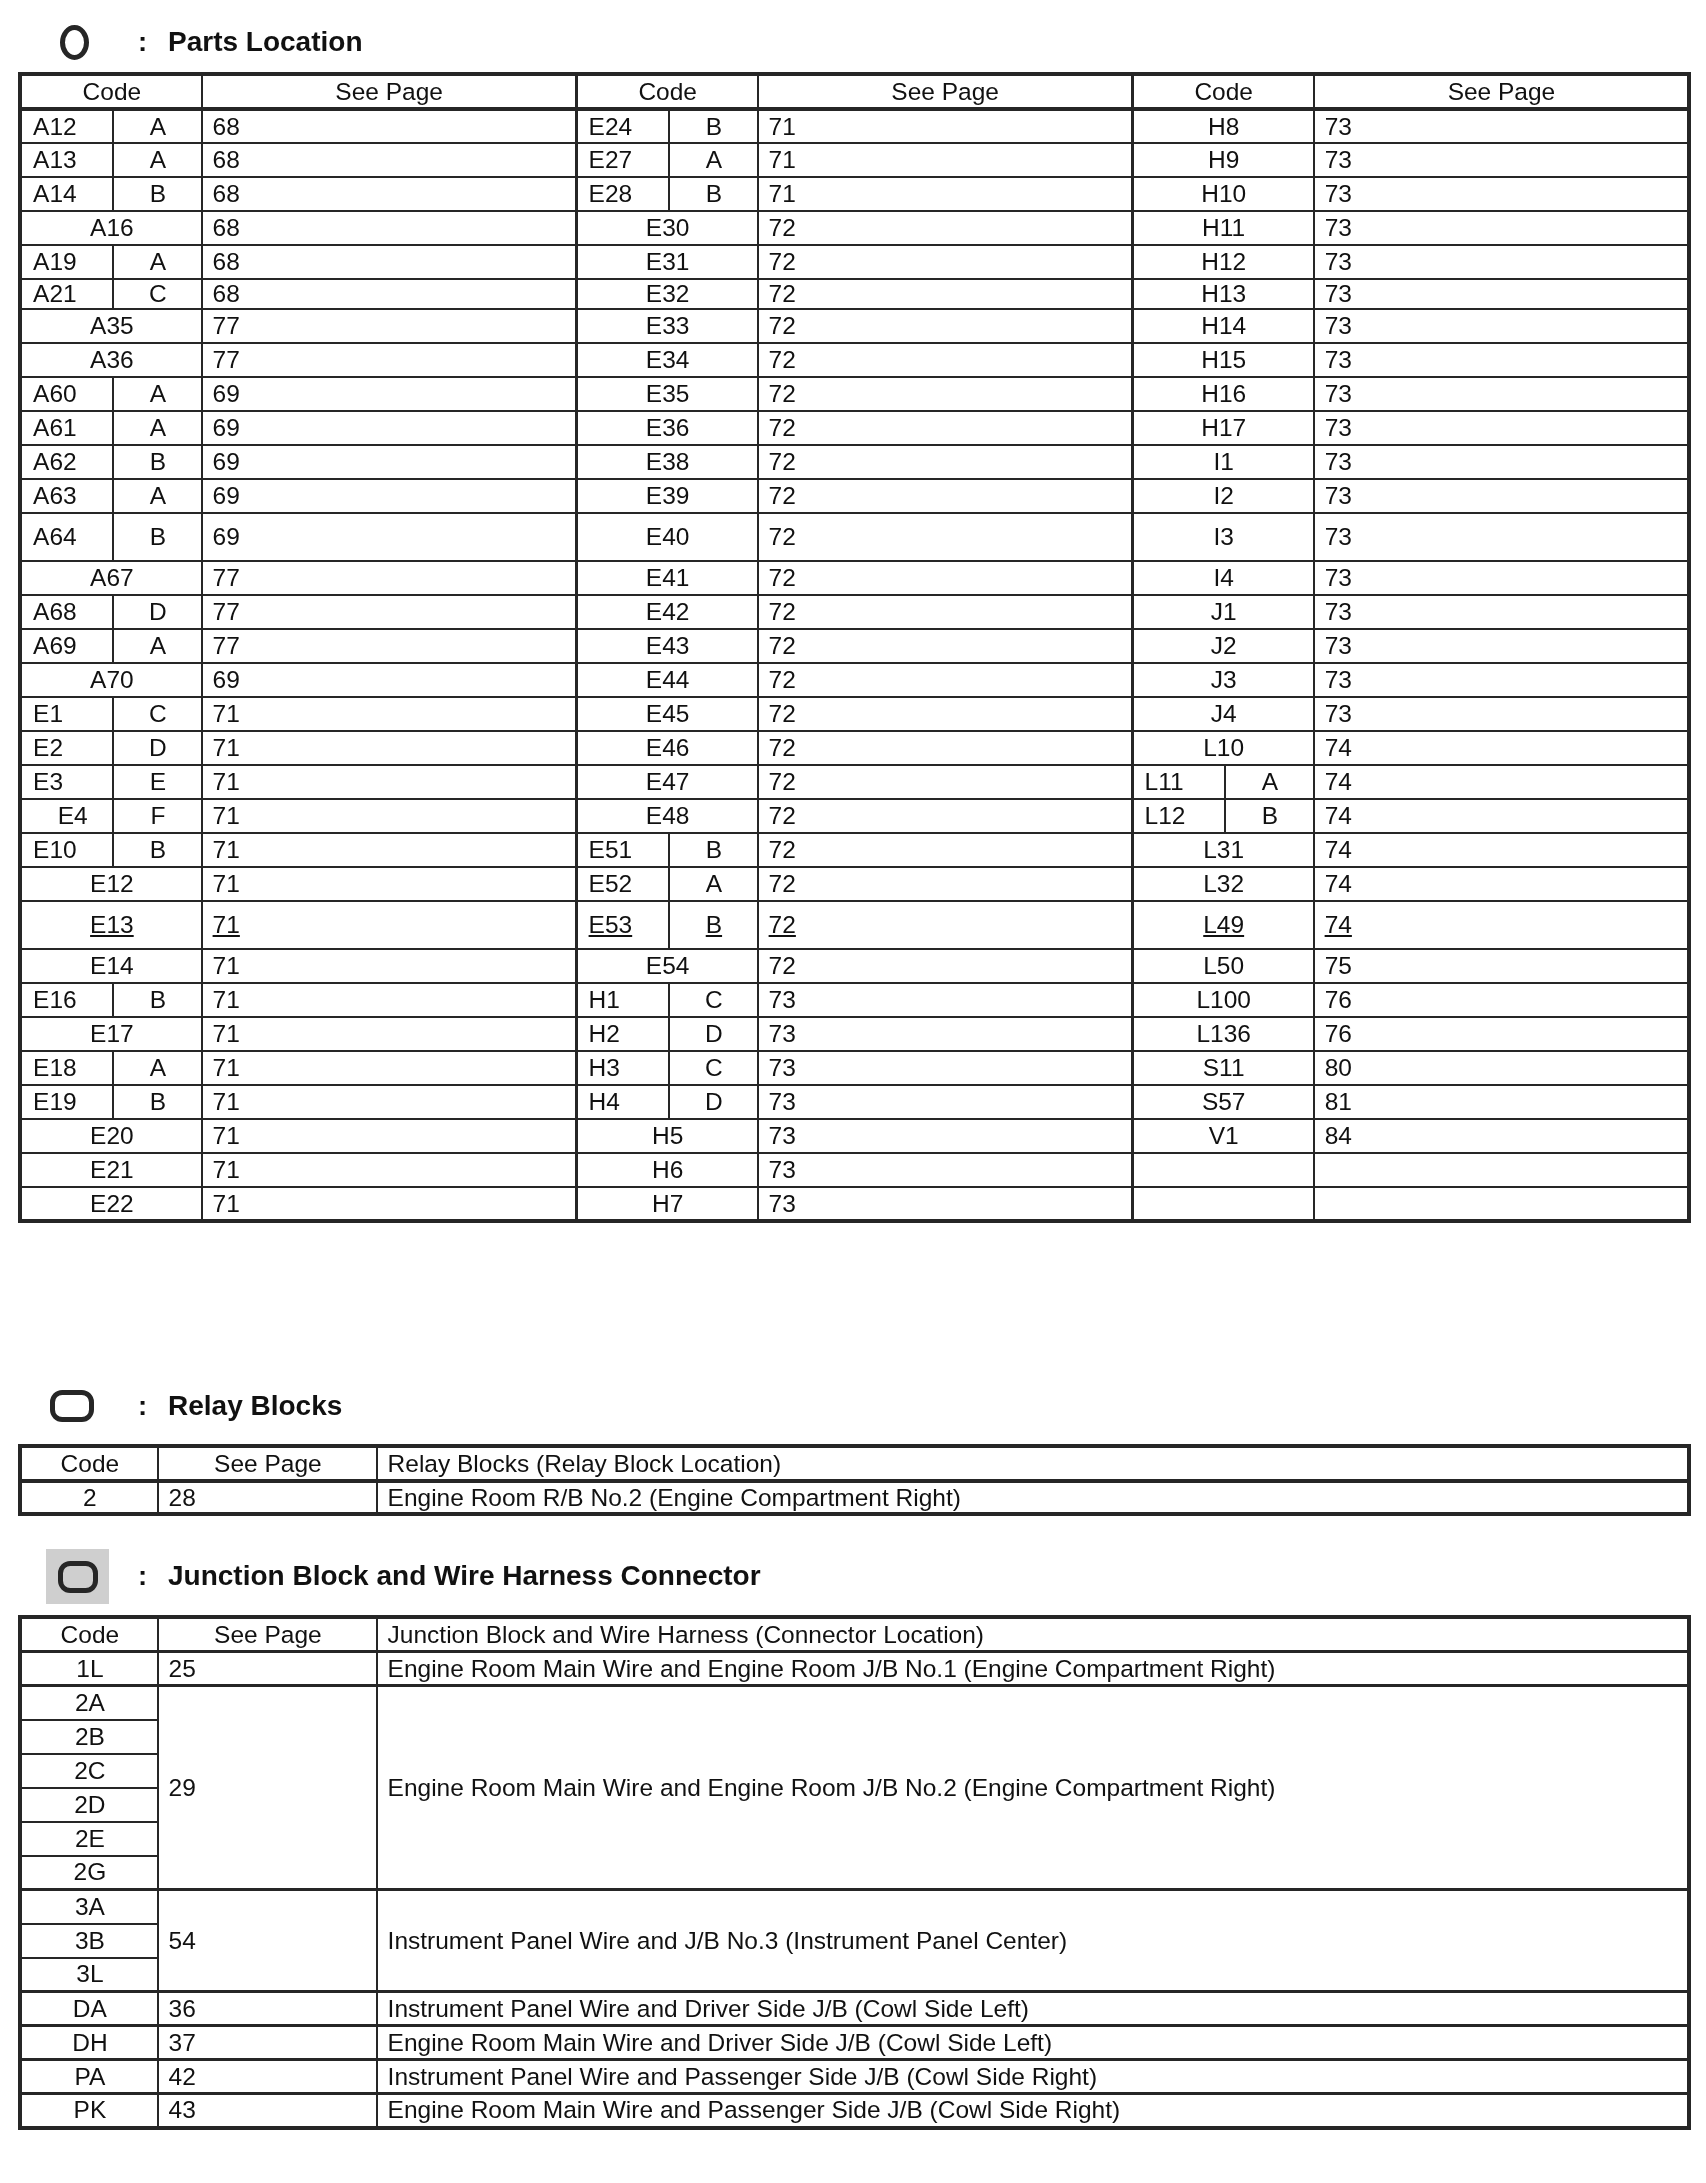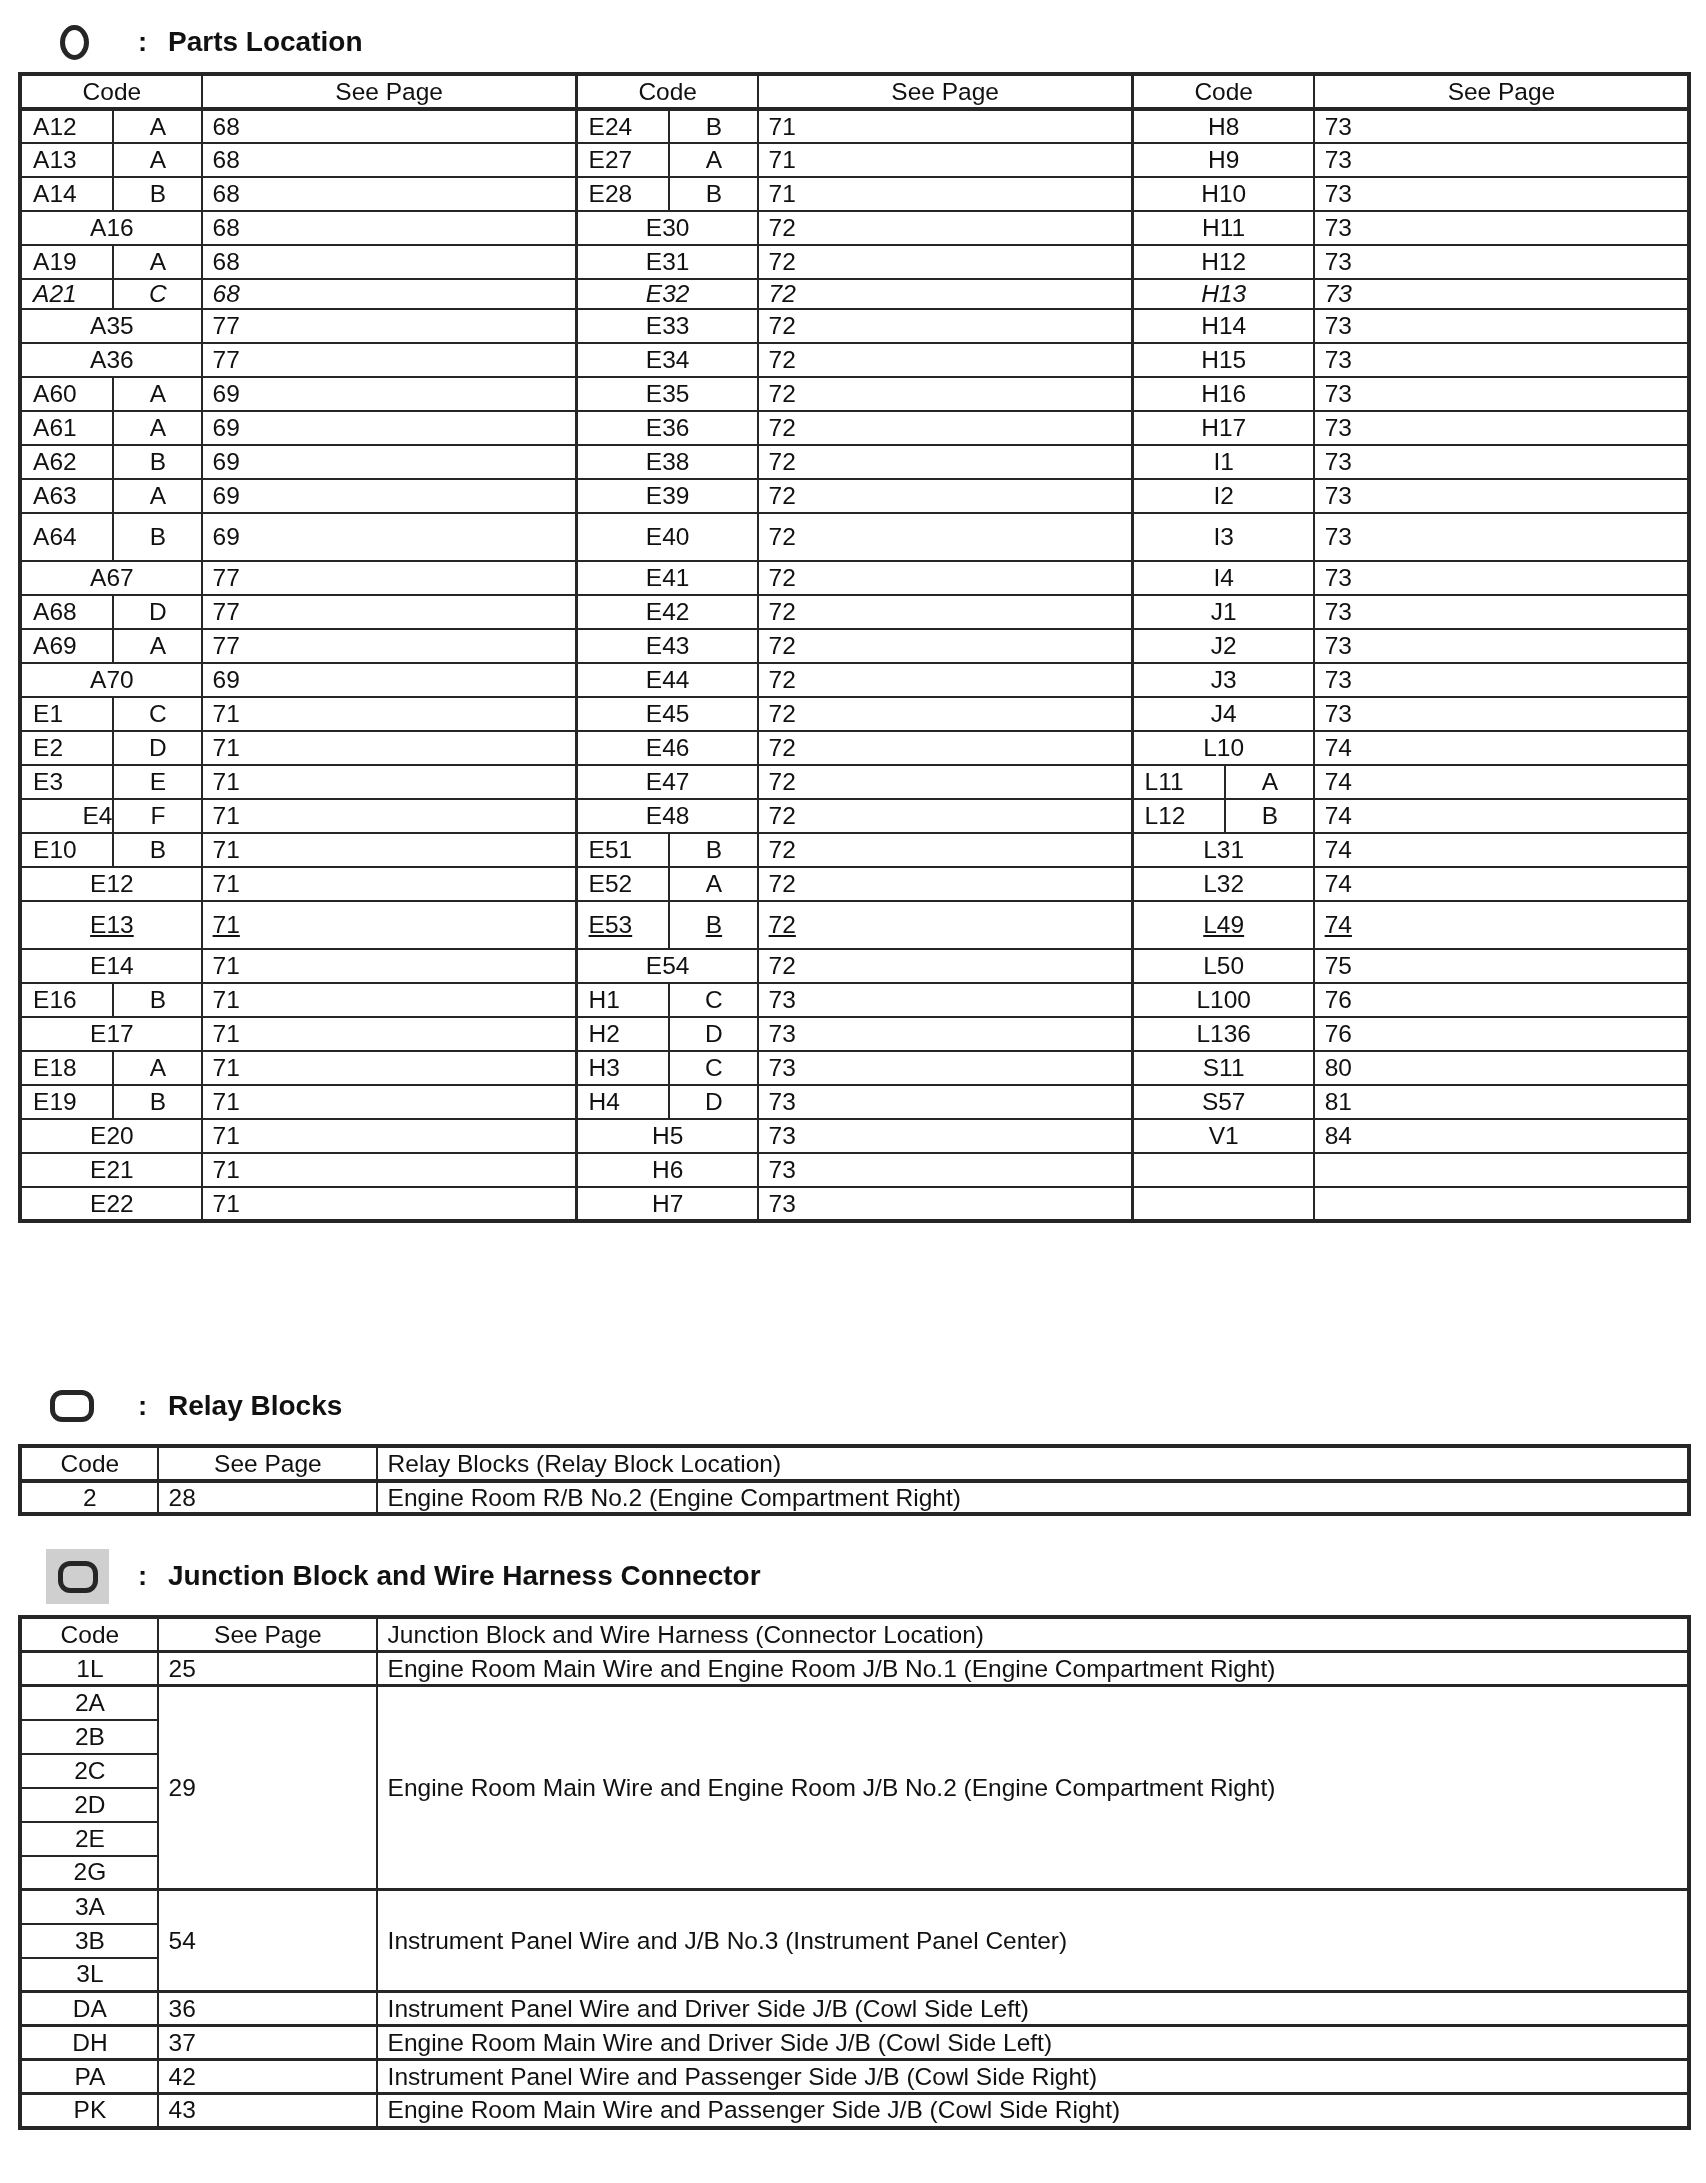--- a/index.html
+++ b/index.html
@@ -94,21 +94,21 @@
       </tr>
       <tr style="height: 34px;">
         <td class="c" style="text-align: left; padding-left: 10.7px;">A19</td>
         <td class="c" style="border-left-width: 1.5px;">A</td>
         <td class="l" style="border-right-width: 3.8px;">68</td>
         <td colspan="2" class="c">E31</td>
         <td class="l" style="border-right-width: 3.8px;">72</td>
         <td colspan="2" class="c">H12</td>
         <td class="l">73</td>
       </tr>
-      <tr style="height: 18px; font-style: italic;">
+      <tr style="height: 18px;">
         <td class="c" style="text-align: left; padding-left: 10.7px;">A21</td>
         <td class="c" style="border-left-width: 1.5px;">C</td>
         <td class="l" style="border-right-width: 3.8px;">68</td>
         <td colspan="2" class="c">E32</td>
         <td class="l" style="border-right-width: 3.8px;">72</td>
         <td colspan="2" class="c">H13</td>
         <td class="l">73</td>
       </tr>
       <tr style="height: 34px;">
         <td colspan="2" class="c">A35</td>
@@ -227,21 +227,21 @@
         <td class="c" style="text-align: left; padding-left: 10.7px;">E3</td>
         <td class="c" style="border-left-width: 1.5px;">E</td>
         <td class="l" style="border-right-width: 3.8px;">71</td>
         <td colspan="2" class="c">E47</td>
         <td class="l" style="border-right-width: 3.8px;">72</td>
         <td class="c" style="text-align: left; padding-left: 10.7px;">L11</td>
         <td class="c" style="border-left-width: 1.5px;">A</td>
         <td class="l">74</td>
       </tr>
       <tr style="height: 34px;">
-        <td class="c" style="text-align: right; padding-left: 10.7px; margin-top: 20px;">E4</td>
+        <td class="c" style="text-align: center; padding-left: 10.7px; margin-top: 20px;">E4</td>
         <td class="c" style="border-left-width: 1.5px;">F</td>
         <td class="l" style="border-right-width: 3.8px;">71</td>
         <td colspan="2" class="c">E48</td>
         <td class="l" style="border-right-width: 3.8px;">72</td>
         <td class="c" style="text-align: left; padding-left: 10.7px;">L12</td>
         <td class="c" style="border-left-width: 1.5px;">B</td>
         <td class="l">74</td>
       </tr>
       <tr style="height: 34px;">
         <td class="c" style="text-align: left; padding-left: 10.7px;">E10</td>

